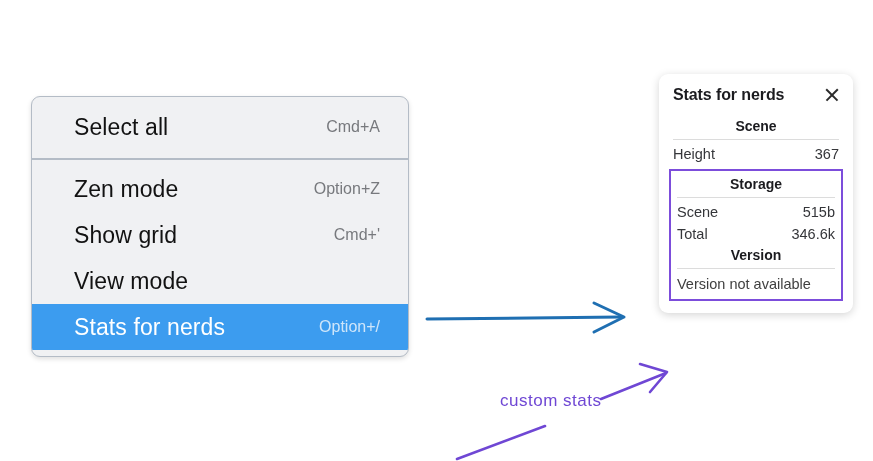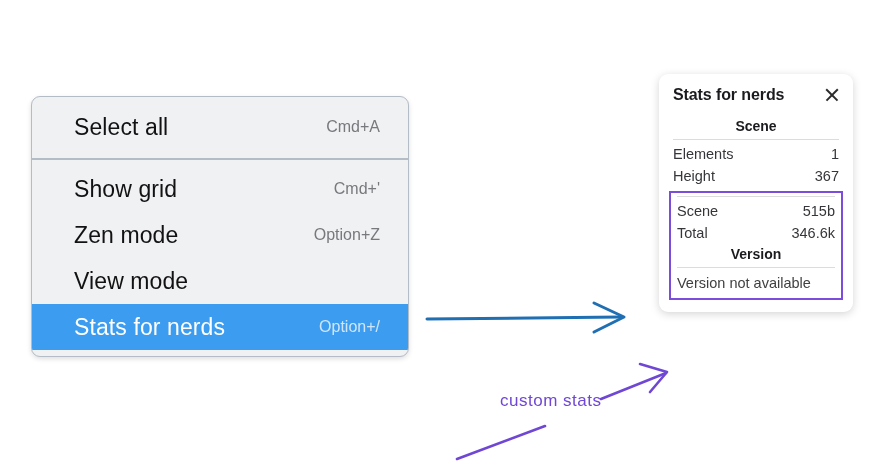--- a/index.html
+++ b/index.html
@@ -160,26 +160,26 @@
       <div class="menu-item">
         <span class="mi-label">Select all</span>
         <span class="mi-shortcut">Cmd+A</span>
       </div>
     </div>
 
     <div class="menu-sep"></div>
 
     <div class="menu-group">
       <div class="menu-item">
+        <span class="mi-label">Zen mode</span>
+        <span class="mi-shortcut">Option+Z</span>
+      </div>
+      <div class="menu-item">
         <span class="mi-label">Show grid</span>
         <span class="mi-shortcut">Cmd+'</span>
-      </div>
-      <div class="menu-item">
-        <span class="mi-label">Zen mode</span>
-        <span class="mi-shortcut">Option+Z</span>
       </div>
       <div class="menu-item">
         <span class="mi-label">View mode</span>
       </div>
       <div class="menu-item selected">
         <span class="mi-label">Stats for nerds</span>
         <span class="mi-shortcut">Option+/</span>
       </div>
     </div>
   </div>
@@ -188,32 +188,29 @@
 
     <div id="stats-header">
       <span class="sp-title">Stats for nerds</span>
       <span class="close-icon"></span>
     </div>
 
     <div>
       <div class="sec-title">Scene</div>
       <div class="sec-rule"></div>
       <div class="stat-row">
-        <span class="sr-label">Elements</span>
-        <span class="sr-value">1</span>
-      </div>
-      <div class="stat-row">
         <span class="sr-label">Height</span>
         <span class="sr-value">367</span>
       </div>
     </div>
 
     <div id="custom-stats-box">
 
       <div>
+        <div class="sec-title">Storage</div>
         <div class="sec-rule"></div>
         <div class="stat-row">
           <span class="sr-label">Scene</span>
           <span class="sr-value">515b</span>
         </div>
         <div class="stat-row">
           <span class="sr-label">Total</span>
           <span class="sr-value">346.6k</span>
         </div>
       </div>

